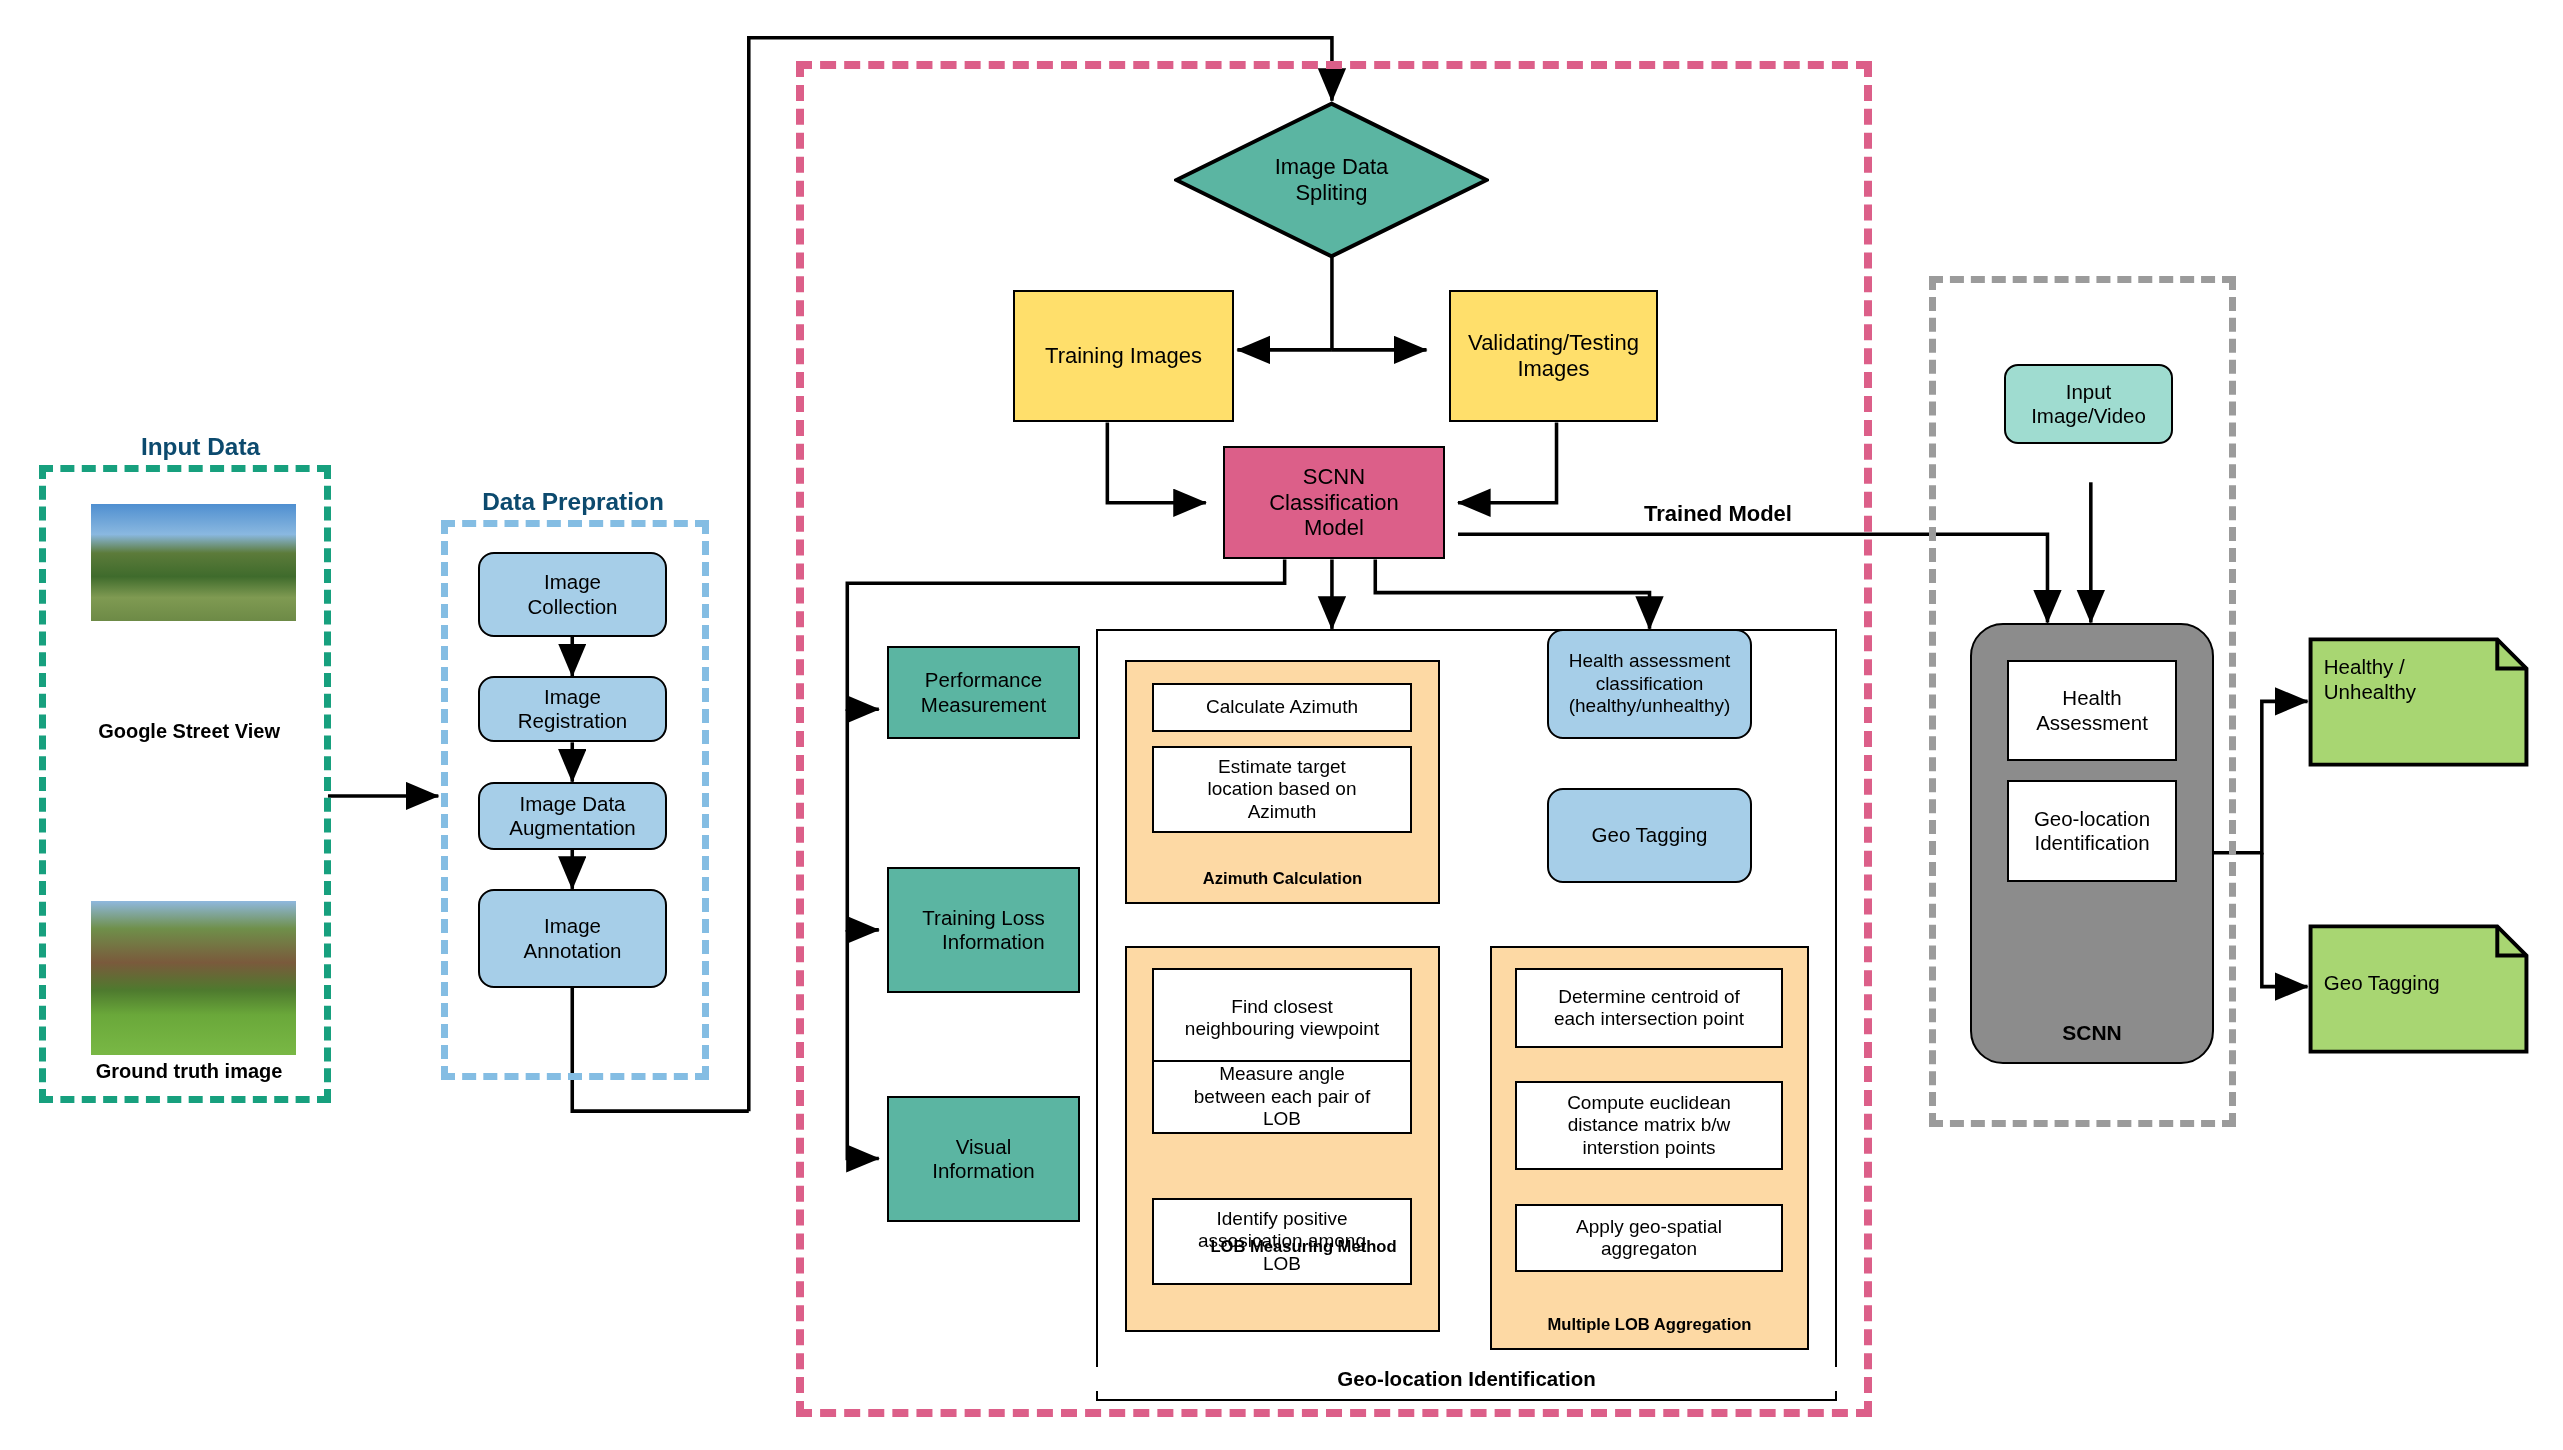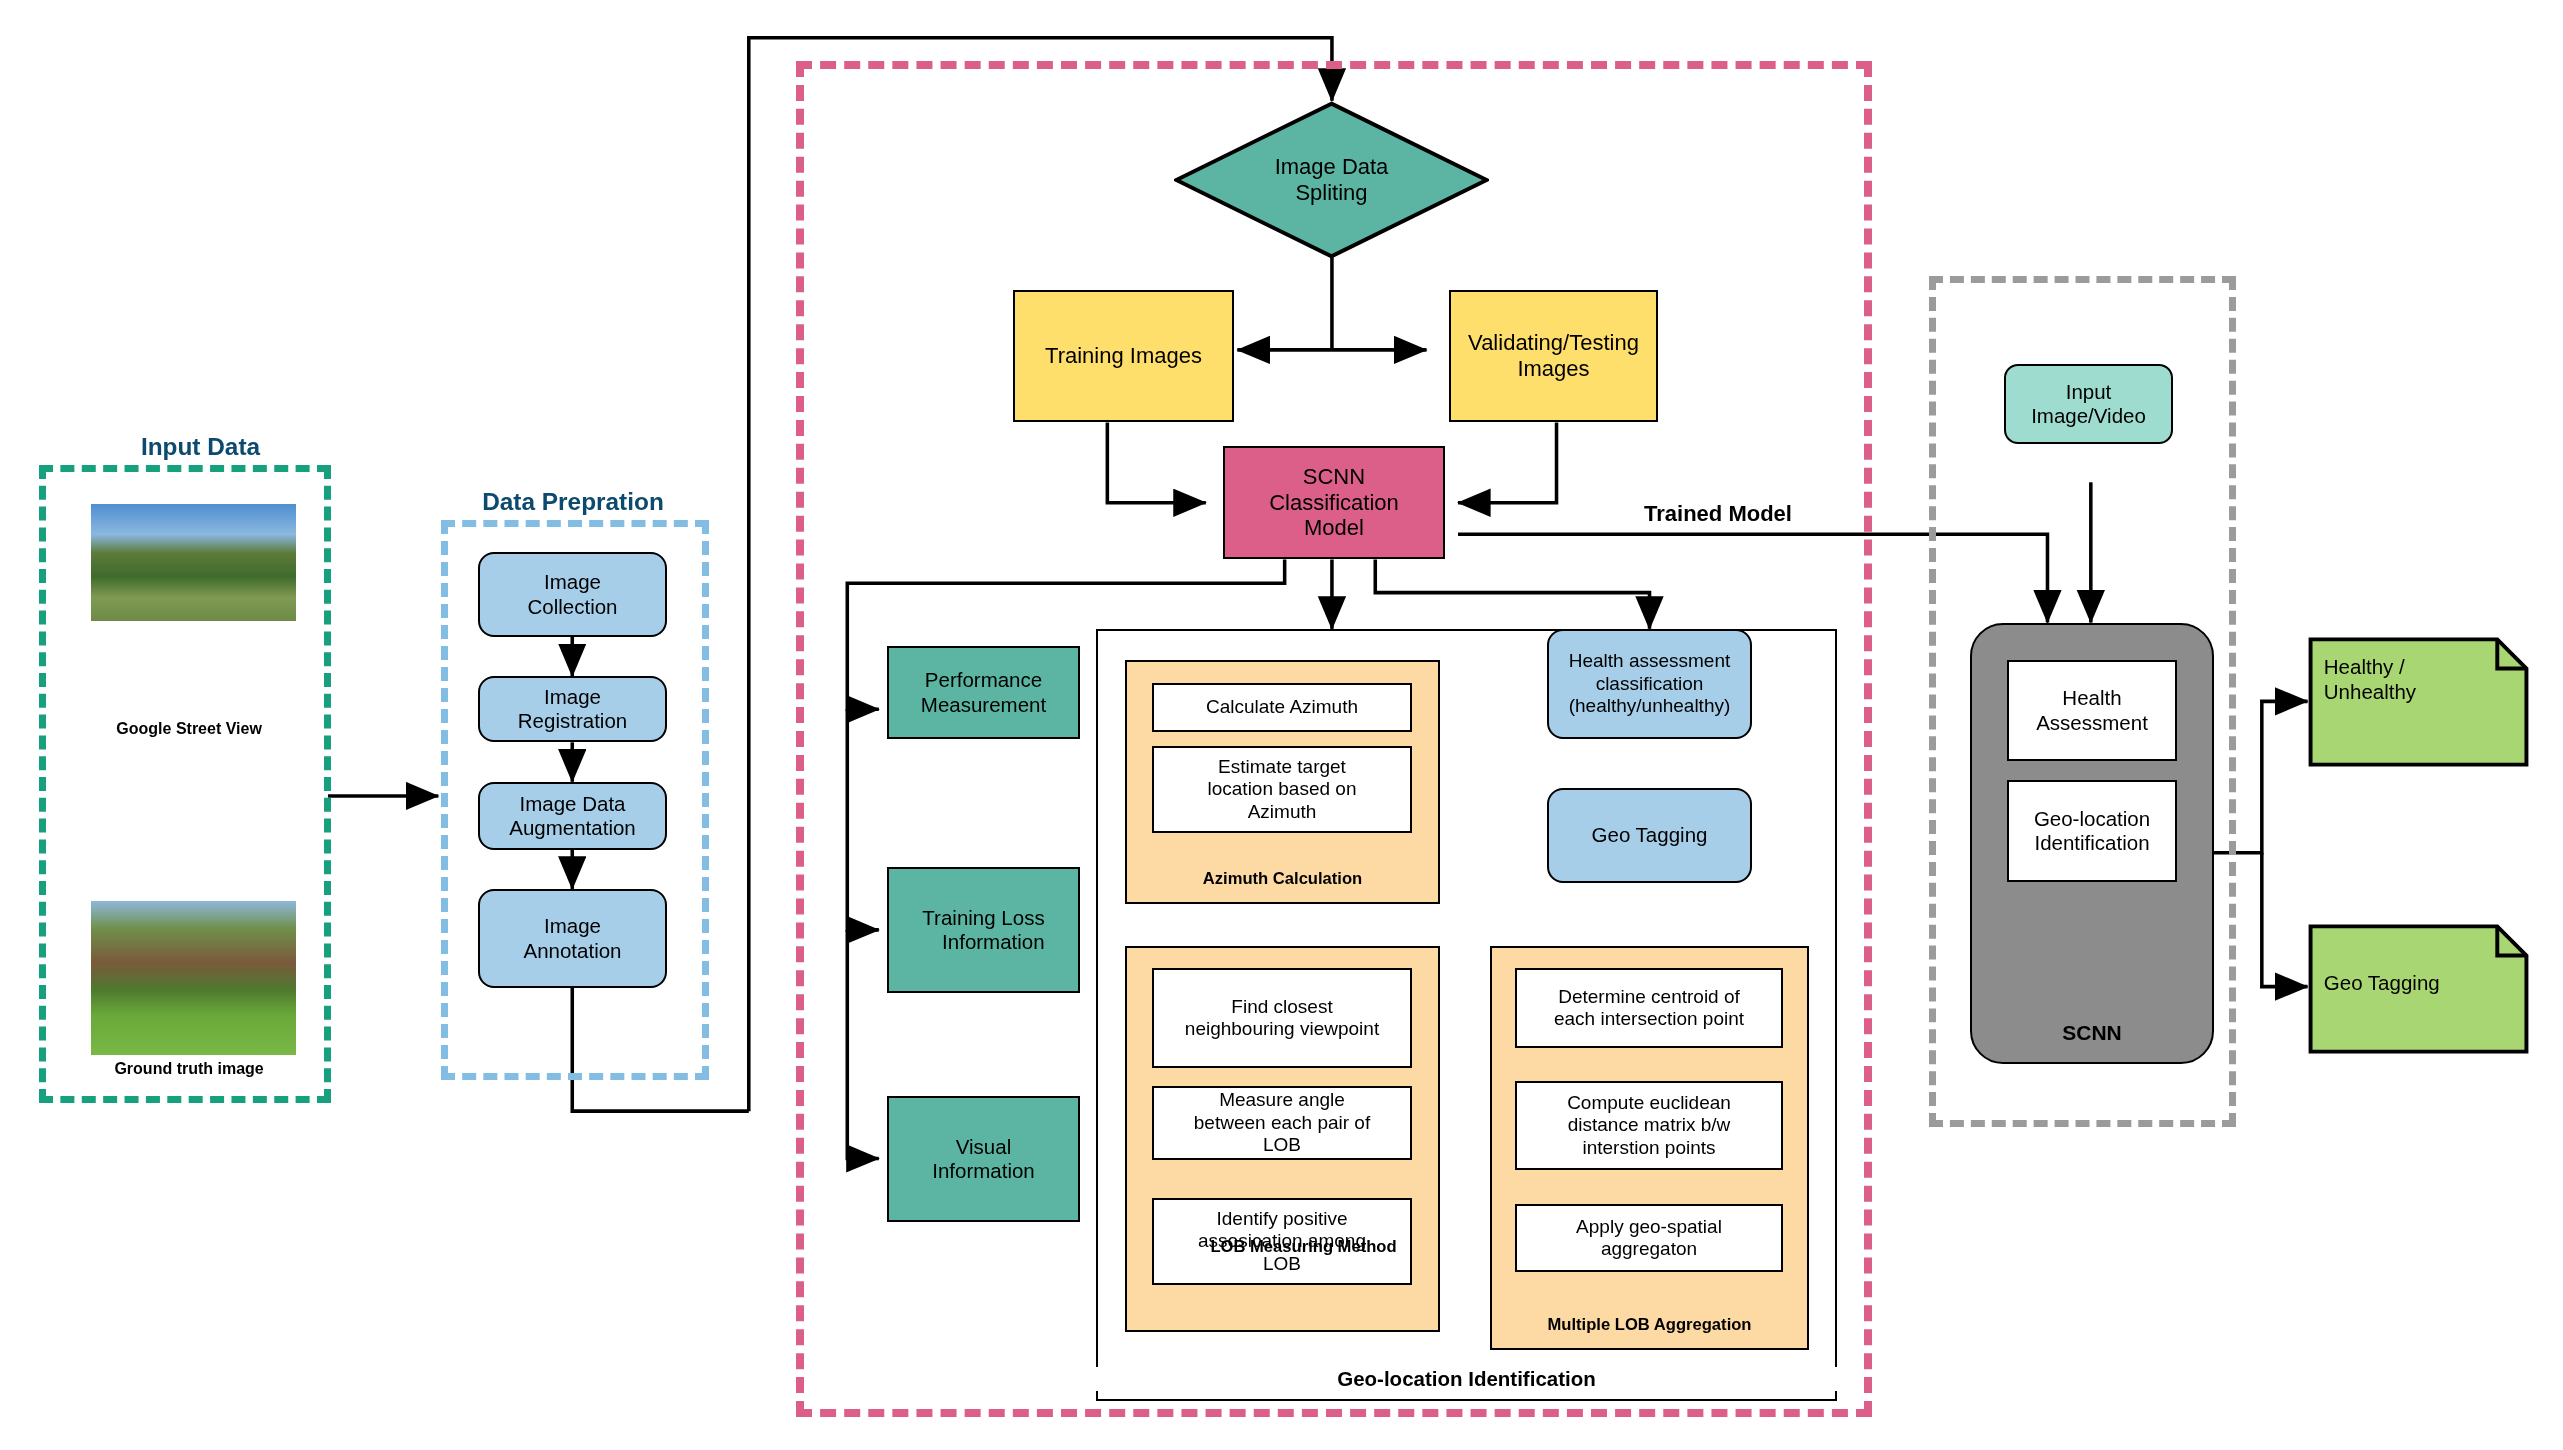--- a/index.html
+++ b/index.html
@@ -34,21 +34,21 @@
   .t26{font-size:20.5px;}
   .t28{font-size:22px;}
   .bold{font-weight:bold;}
 
   .panel-label{font-weight:bold;font-size:16.6px;text-align:center;width:100%;}
 
   
   .photo{border:0;overflow:hidden;position:relative;}
   .photo1{background:linear-gradient(180deg,#4f8fd0 0%,#8ab8e0 26%,#5c7b3a 42%,#3f6b2c 62%,#7f9a52 80%,#6d8a46 100%);}
   .photo2{background:linear-gradient(180deg,#8fb8de 0%,#6f8f4a 18%,#7a5a3c 40%,#4e7a2e 58%,#6aa83a 74%,#79b845 100%);}
-  .cap{font-weight:bold;font-size:16px;text-align:center;}
+  .cap{font-weight:bold;font-size:20px;text-align:center;}
 
   svg.lines{position:absolute;left:0;top:0;width:2563px;height:1450px;pointer-events:none;}
 </style>
 </head>
 <body>
 
 <svg class="lines" viewBox="0 0 3252 1840">
   <defs>
     <marker id="ar" markerWidth="11" markerHeight="11" refX="9.2" refY="4" orient="auto" markerUnits="strokeWidth">
       <path d="M0,0 L0,8 L9.5,4 z" fill="#000"></path>
@@ -159,21 +159,21 @@
 <div class="abs node peach" style="left:1125px;top:660px;width:315px;height:244px;"></div>
 <div class="abs node white ctr t24" style="left:1152px;top:683px;width:260px;height:49px;">Calculate Azimuth</div>
 <div class="abs node white ctr t24" style="left:1152px;top:746px;width:260px;height:87px;white-space:pre-line;">Estimate target
 location based on
 Azimuth</div>
 <div class="abs panel-label" style="left:1125px;top:869px;width:315px;">Azimuth Calculation</div>
 
 <div class="abs node peach" style="left:1125px;top:946px;width:315px;height:386px;"></div>
 <div class="abs node white ctr t24" style="left:1152px;top:968px;width:260px;height:100px;white-space:pre-line;">Find closest
 neighbouring viewpoint</div>
-<div class="abs node white ctr t24" style="left:1152px;top:1086px;width:260px;height:74px;white-space:pre-line;">Measure angle
+<div class="abs node white ctr t24" style="left:1152px;top:1060px;width:260px;height:74px;white-space:pre-line;">Measure angle
 between each pair of
 LOB</div>
 <div class="abs node white ctr t24" style="left:1152px;top:1198px;width:260px;height:87px;white-space:pre-line;">Identify positive
 assosication among
 LOB</div>
 <div class="abs panel-label" style="left:1125px;top:1237px;width:285px;margin-left:36px;">LOB Measuring Method</div>
 
 <div class="abs node peach" style="left:1490px;top:946px;width:319px;height:404px;"></div>
 <div class="abs node white ctr t24" style="left:1515px;top:968px;width:268px;height:80px;white-space:pre-line;">Determine centroid of
 each intersection point</div>

